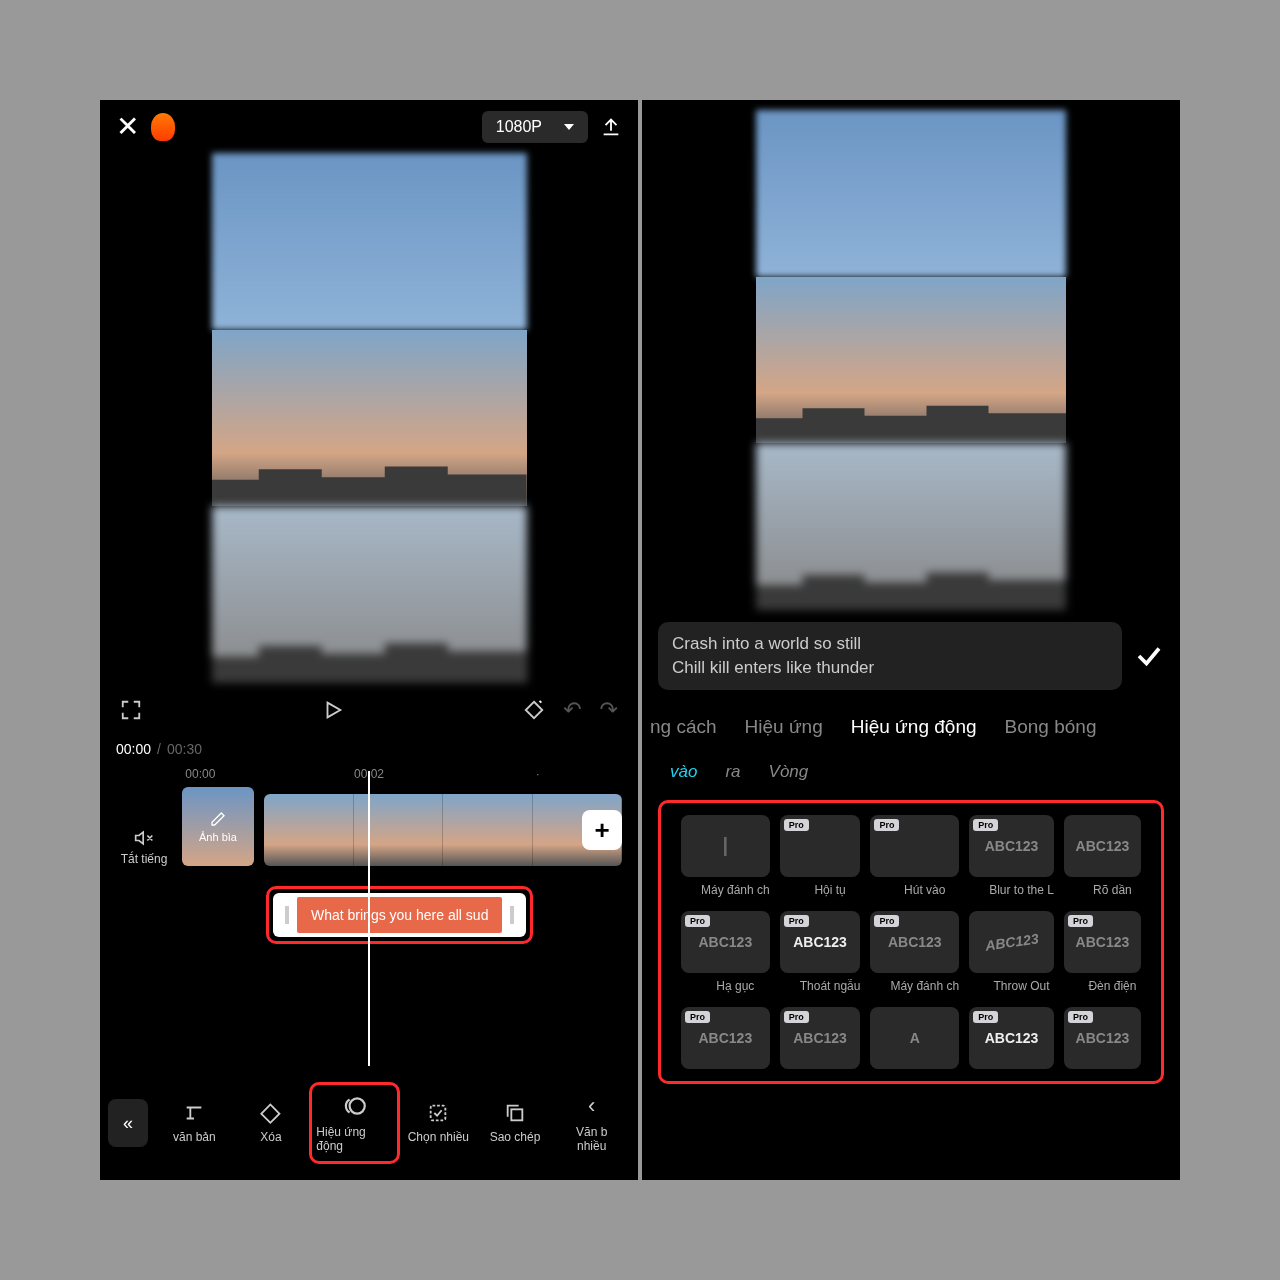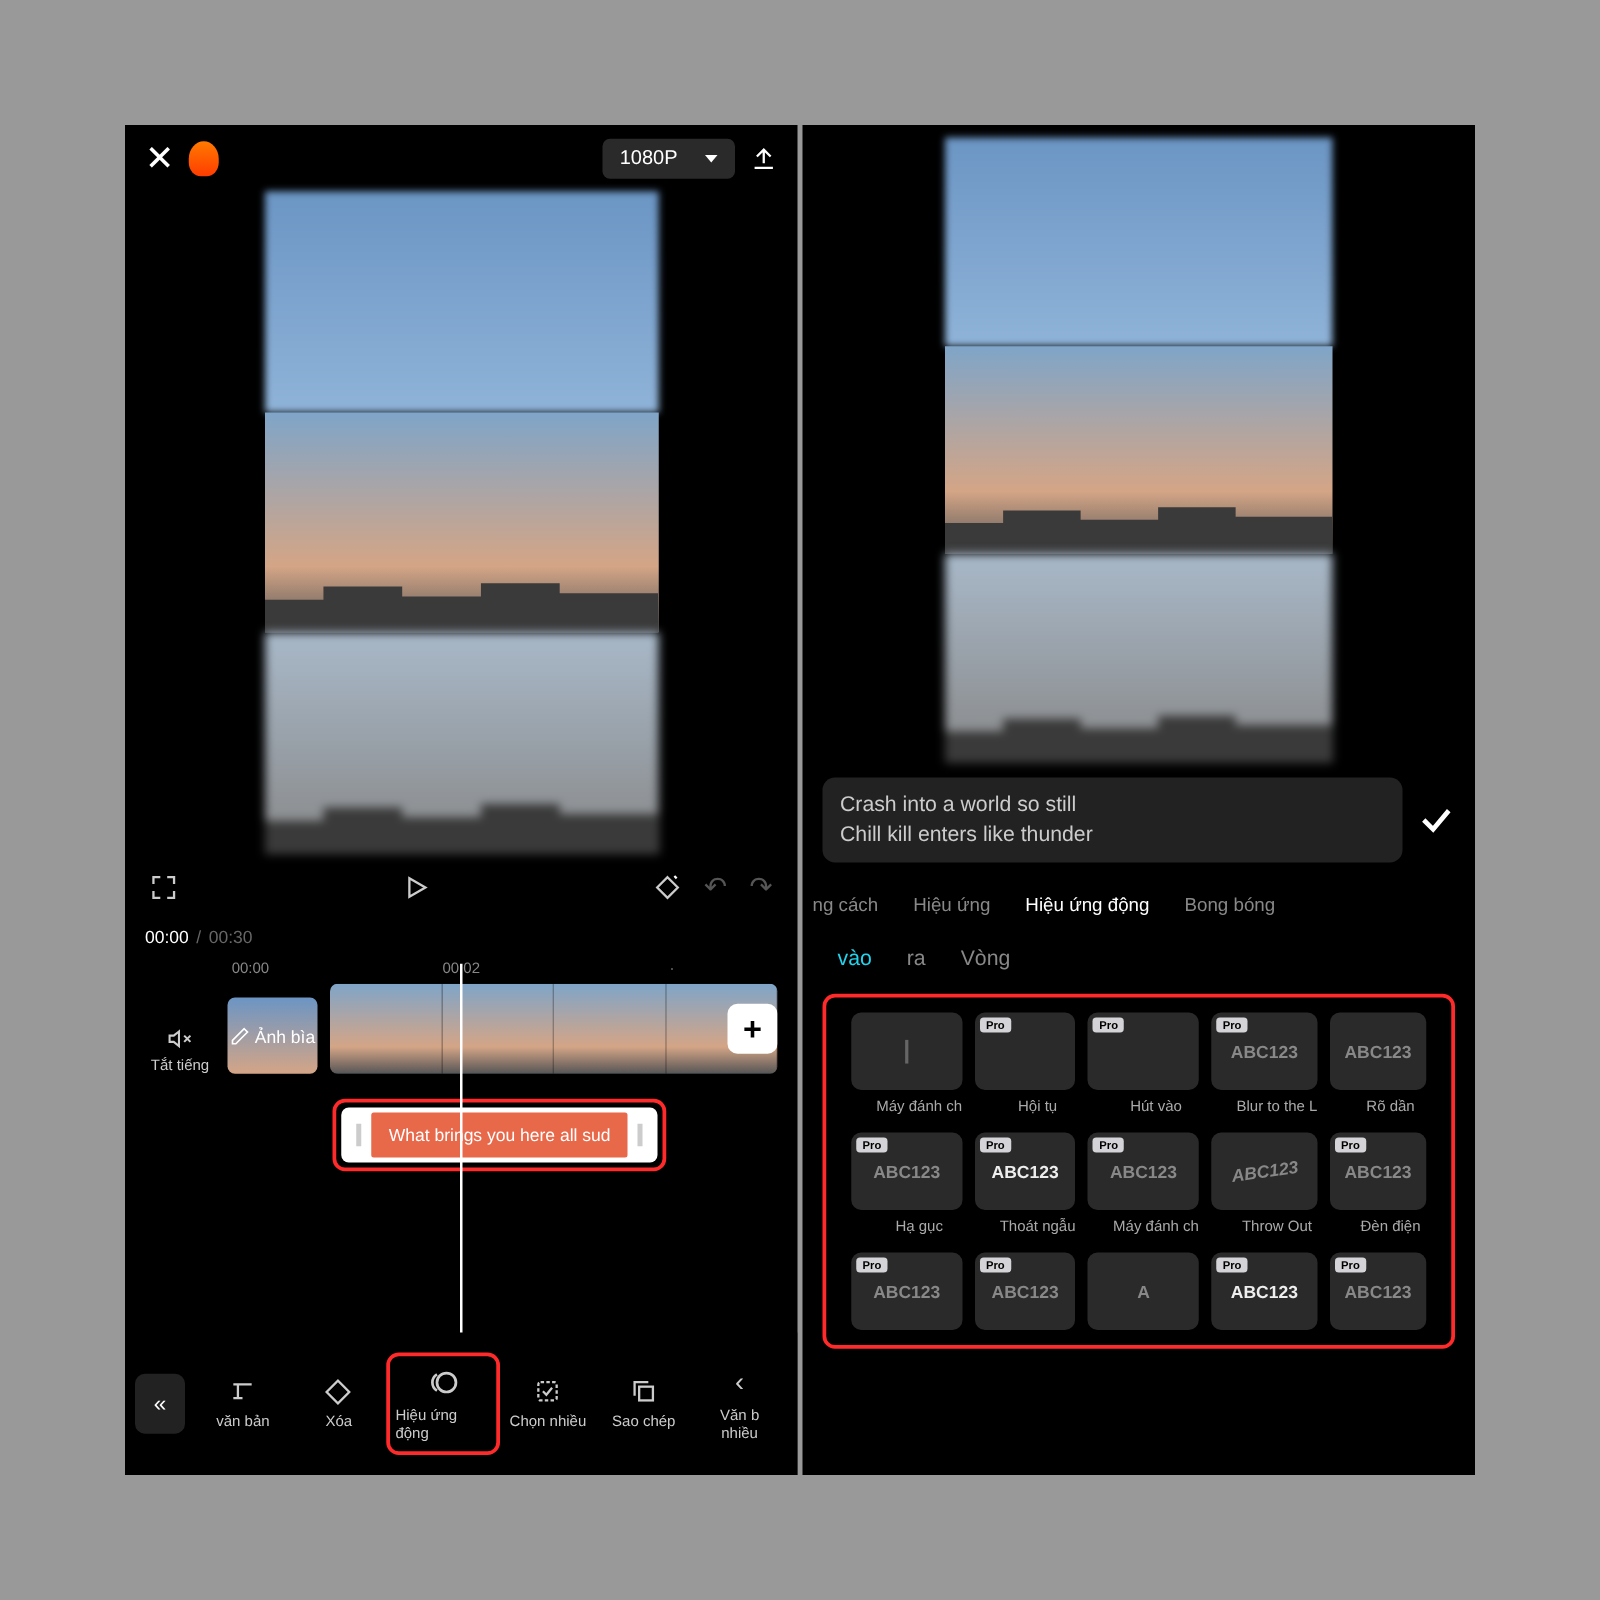--- a/index.html
+++ b/index.html
@@ -33,21 +33,21 @@
   .ctrl { font-size: 22px; }
   .tcode { display: flex; align-items: center; gap: 6px; padding: 4px 16px; font-size: 14px; }
   .cur { color: #fff; }
   .tot { color: #666; }
   
   .timeline { position: relative; padding: 0 16px; }
   .tmarks { display: flex; padding: 6px 0; color: #888; font-size: 12px; }
   .tmark { flex: 1; text-align: center; }
   .trackRow { display: flex; align-items: flex-end; gap: 10px; margin-top: 0; }
   .muteCol { display: flex; flex-direction: column; align-items: center; gap: 4px; color: #ccc; font-size: 12px; width: 56px; }
-  .coverThumb { width: 72px; height: 61px; background: linear-gradient(#6b95c4,#d4a586); border-radius: 6px; display: flex; flex-direction: row; align-items: center; justify-content: center; color: #fff; font-size: 14px; gap: 4px; }
+  .coverThumb { width: 72px; height: 79px; background: linear-gradient(#6b95c4,#d4a586); border-radius: 6px; display: flex; flex-direction: column; align-items: center; justify-content: center; color: #fff; font-size: 11px; gap: 4px; }
   .clipStrip { flex: 1; height: 72px; display: flex; border-radius: 6px; overflow: hidden; position: relative; }
   .clipFrame { flex: 1; background: linear-gradient(#7fa5c8 0%,#d4a586 70%,#555 100%); }
   .clipFrame:not(:last-child){ border-right: 1px solid rgba(0,0,0,0.2); }
   .addBtn { position: absolute; right: 0; top: 50%; transform: translateY(-50%); width: 40px; height: 40px; background: #fff; color: #000; border-radius: 8px; display: flex; align-items: center; justify-content: center; font-size: 26px; font-weight: bold; }
   
   .textClip { margin-top: 20px; margin-left: 150px; position: relative; }
   .redBox { border: 3px solid #ff2a2a; border-radius: 10px; padding: 4px; display: inline-block; }
   .txtClip { background: #fff; border-radius: 6px; padding: 4px; display: flex; align-items: center; }
   .txtClipInner { background: #e8684a; color: #fff; padding: 10px 14px; font-size: 14px; border-radius: 2px; white-space: nowrap; }
   .barHandle { width: 4px; height: 18px; background: #ccc; margin: 0 8px; }
@@ -64,25 +64,25 @@
   .r-prev { margin: 0 auto; width: 310px; height: 500px; position: relative; display: flex; flex-direction: column; }
   .r-textFrame { position: absolute; left: 34px; right: 34px; top: 190px; border: 2px solid #fff; padding: 12px 8px; }
   .rh { position: absolute; width: 28px; height: 28px; background: #222; border-radius: 50%; display: flex; align-items: center; justify-content: center; color: #fff; font-size: 14px; }
   .rh-tl { top: -14px; left: -14px; }
   .rh-br { bottom: -14px; right: -14px; }
   
   .lyricRow { display: flex; align-items: center; padding: 12px 16px; gap: 12px; }
   .lyricBox { flex: 1; background: #222; border-radius: 10px; padding: 10px 14px; color: #ccc; font-size: 17px; line-height: 1.4; }
   .check { color: #fff; font-size: 30px; }
   
-  .tabs { display: flex; gap: 28px; padding: 14px 8px; font-size: 15px; color: #888; overflow: hidden; }
+  .tabs { display: flex; gap: 28px; padding: 14px 8px; font-size: 19px; color: #888; overflow: hidden; }
   .tab { white-space: nowrap; }
   .tab.active { color: #fff; }
   
-  .subtabs { display: flex; gap: 28px; padding: 10px 28px; font-size: 17px; color: #888; }
+  .subtabs { display: flex; gap: 28px; padding: 10px 28px; font-size: 17px; color: #888; font-style: italic; }
   .subtab.active { color: #22d3ee; }
   
   .fxGrid { padding: 12px 20px; border: 3px solid #ff2a2a; border-radius: 10px; margin: 8px 16px; display: grid; grid-template-columns: repeat(5, 1fr); gap: 14px 10px; }
   .fxItem { display: flex; flex-direction: column; gap: 6px; }
   .fxThumb { background: #2a2a2a; border-radius: 8px; height: 62px; position: relative; display: flex; align-items: center; justify-content: center; color: #888; font-size: 14px; font-weight: bold; }
   .proBadge { position: absolute; top: 4px; left: 4px; background: #d4d4d8; color: #000; font-size: 9px; font-weight: bold; padding: 1px 5px; border-radius: 3px; }
   .fxLbl { color: #aaa; font-size: 12px; text-align: center; white-space: nowrap; overflow: hidden; margin-left: 20px; }
   
   svg { display: block; }
 </style>

